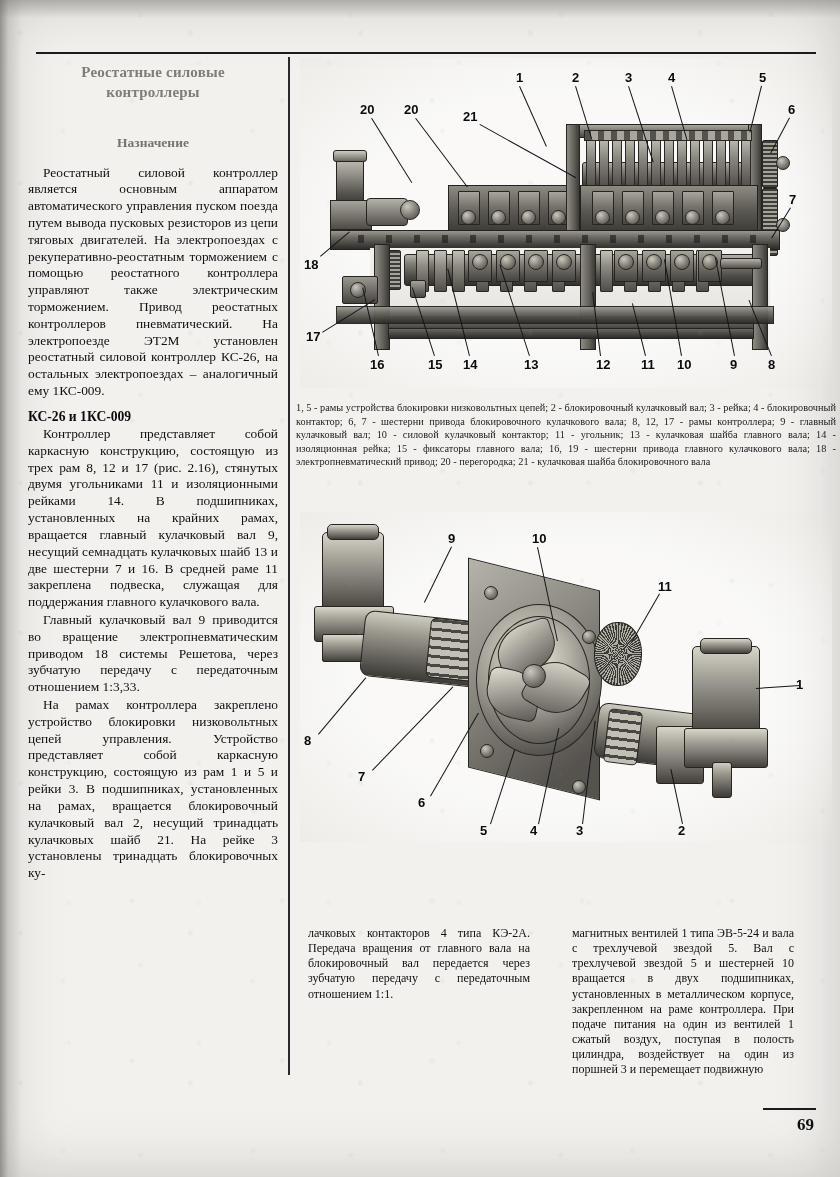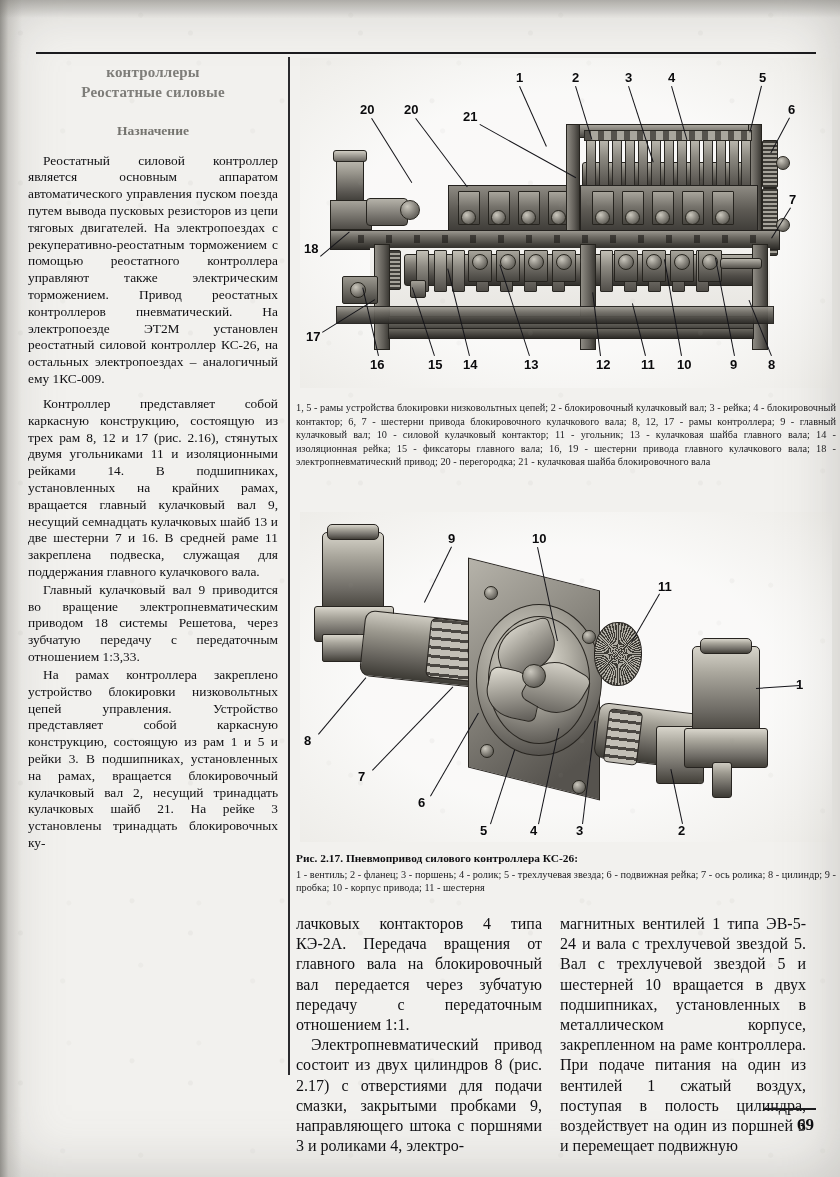--- a/index.html
+++ b/index.html
@@ -29,42 +29,42 @@
   .head-rule{position:absolute;left:36px;right:24px;top:52px;height:2.4px;background:#1b1b1e;z-index:10;}
 
   
   .vrule{position:absolute;left:288px;top:57px;width:2px;height:1018px;background:#2a2a2d;z-index:6;}
 
   
   .leftcol{position:absolute;left:28px;top:56px;width:250px;z-index:10;}
   .sec-title{text-align:center;font-weight:bold;font-size:15px;line-height:1.35;
     color:#7e7d79;margin:6px 0 0 0;letter-spacing:.2px;}
   .sub-title{text-align:center;font-weight:bold;font-size:13.5px;color:#75746f;
-    margin:20px 0 14px 0;}
+    margin:32px 0 14px 0;}
   .para{font-size:13.4px;line-height:1.255;text-align:justify;color:#101013;
     margin:0 0 1px 0;text-indent:15px;hyphens:none;}
   .h-bold{font-size:13.6px;font-weight:bold;line-height:1.26;color:#0c0c0f;
     margin:8px 0 1px 0;text-align:left;}
 
   
   .figwrap{position:absolute;z-index:10;}
   #fig216{left:300px;top:58px;width:532px;height:330px;}
   #fig217{left:300px;top:512px;width:532px;height:330px;}
   .figcap{position:absolute;z-index:10;width:540px;left:296px;}
   #cap216{top:401px;}
   #cap217{top:851px;}
   .cap-title{font-weight:bold;font-size:11.4px;color:#0e0e11;line-height:1.3;margin-bottom:2px;}
   .cap-body{font-size:10.3px;color:#1d1d20;line-height:1.32;text-align:justify;}
 
   
   .botcol{position:absolute;top:914px;width:246px;z-index:10;}
   #botL{left:296px;}
   #botR{left:560px;}
-  .botpara{font-size:16px;line-height:1.262;text-align:justify;color:#101013;
-    margin:0;text-indent:0;}
+  .botpara{font-size:12px;line-height:1.262;text-align:justify;color:#101013;
+    margin:12px;text-indent:0;}
   .botpara.ind{text-indent:15px;}
 
   
   .foot-rule{position:absolute;left:763px;right:24px;top:1108px;height:2.4px;background:#1b1b1e;z-index:10;}
   .pagenum{position:absolute;right:26px;top:1115px;font-weight:bold;font-size:17px;color:#0e0e11;z-index:10;}
 
   
   .fig{position:absolute;inset:0;}
   .lbl{position:absolute;font-family:"Liberation Sans",sans-serif;font-weight:bold;
     font-size:13px;color:#0a0a0c;line-height:1;}
@@ -121,26 +121,27 @@
 
   <div class="edge-left"></div>
   <div class="edge-top"></div>
 
   <div class="head-rule"></div>
 
   <div class="vrule"></div>
 
   <div class="leftcol">
     <div class="sec-title">
+      <div>Реостатные силовые</div>
       <div>контроллеры</div>
-      <div>Реостатные силовые</div>
     </div>
     <div class="sub-title">Назначение</div>
     <p class="para">Реостатный силовой контроллер является основным аппаратом автоматического управления пуском поезда путем вывода пусковых резисторов из цепи тяговых двигателей. На электропоездах с рекуперативно-реостатным торможением с помощью реостатного контроллера управляют также электрическим торможением. Привод реостатных контроллеров пневматический. На электропоезде ЭТ2М установлен реостатный силовой контроллер КС-26, на остальных электропоездах – аналогичный ему 1КС-009.</p>
     <div class="h-bold">
+      <div>КС-26 и 1КС-009</div>
     </div>
     <p class="para">Контроллер представляет собой каркасную конструкцию, состоящую из трех рам 8, 12 и 17 (рис. 2.16), стянутых двумя угольниками 11 и изоляционными рейками 14. В подшипниках, установленных на крайних рамах, вращается главный кулачковый вал 9, несущий семнадцать кулачковых шайб 13 и две шестерни 7 и 16. В средней раме 11 закреплена подвеска, служащая для поддержания главного кулачкового вала.</p>
     <p class="para">Главный кулачковый вал 9 приводится во вращение электропневматическим приводом 18 системы Решетова, через зубчатую передачу с передаточным отношением 1:3,33.</p>
     <p class="para">На рамах контроллера закреплено устройство блокировки низковольтных цепей управления. Устройство представляет собой каркасную конструкцию, состоящую из рам 1 и 5 и рейки 3. В подшипниках, установленных на рамах, вращается блокировочный кулачковый вал 2, несущий тринадцать кулачковых шайб 21. На рейке 3 установлены тринадцать блокировочных ку-</p>
   </div>
 
   <div class="figwrap" id="fig216">
     <div class="figbg"></div>
     <div class="fig">
 
@@ -274,21 +275,21 @@
 
       <div class="lbl" style="left:60px;top:45px;">20</div>
       <div class="ldr" style="left:72px;top:60px;width:76px;transform:rotate(58deg);"></div>
 
       <div class="lbl" style="left:104px;top:45px;">20</div>
       <div class="ldr" style="left:116px;top:60px;width:86px;transform:rotate(53deg);"></div>
 
       <div class="lbl" style="left:163px;top:52px;">21</div>
       <div class="ldr" style="left:180px;top:66px;width:110px;transform:rotate(29deg);"></div>
 
-      <div class="lbl" style="left:4px;top:184px;">18</div>
+      <div class="lbl" style="left:4px;top:200px;">18</div>
       <div class="ldr" style="left:20px;top:198px;width:38px;transform:rotate(-40deg);"></div>
 
       <div class="lbl" style="left:6px;top:272px;">17</div>
       <div class="ldr" style="left:22px;top:274px;width:62px;transform:rotate(-32deg);"></div>
 
       <div class="lbl" style="left:70px;top:300px;">16</div>
       <div class="ldr" style="left:78px;top:298px;width:70px;transform:rotate(-103deg);"></div>
 
       <div class="lbl" style="left:128px;top:300px;">15</div>
       <div class="ldr" style="left:134px;top:298px;width:72px;transform:rotate(-108deg);"></div>
@@ -392,28 +393,23 @@
       <div class="ldr" style="left:238px;top:312px;width:98px;transform:rotate(-78deg);"></div>
 
       <div class="lbl" style="left:276px;top:312px;">3</div>
       <div class="ldr" style="left:282px;top:312px;width:104px;transform:rotate(-83deg);"></div>
 
       <div class="lbl" style="left:378px;top:312px;">2</div>
       <div class="ldr" style="left:382px;top:312px;width:56px;transform:rotate(-102deg);"></div>
     </div>
   </div>
 
-  <div class="figcap" id="cap217">
-    <div class="cap-title">Рис. 2.17. Пневмопривод силового контроллера КС-26:</div>
-    <div class="cap-body">1 - вентиль; 2 - фланец; 3 - поршень; 4 - ролик; 5 - трехлучевая звезда; 6 - подвижная рейка; 7 - ось ролика; 8 - цилиндр; 9 - пробка; 10 - корпус привода; 11 - шестерня</div>
-  </div>
 
   <div class="botcol" id="botL">
     <p class="botpara">лачковых контакторов 4 типа КЭ-2А. Передача вращения от главного вала на блокировочный вал передается через зубчатую передачу с передаточным отношением 1:1.</p>
-    <p class="botpara ind">Электропневматический привод состоит из двух цилиндров 8  (рис. 2.17) с отверстиями для подачи смазки, закрытыми пробками 9, направляющего штока с поршнями 3 и роликами 4, электро-</p>
   </div>
 
   <div class="botcol" id="botR">
     <p class="botpara">магнитных вентилей 1 типа ЭВ-5-24 и вала с трехлучевой звездой 5. Вал с трехлучевой звездой 5 и шестерней 10 вращается в двух подшипниках, установленных в металлическом корпусе, закрепленном на раме контроллера. При подаче питания на один из вентилей 1 сжатый воздух, поступая в полость цилиндра, воздействует на один из поршней 3 и перемещает подвижную</p>
   </div>
 
   <div class="foot-rule"></div>
   <div class="pagenum">69</div>
 
   <div class="grain"></div>

